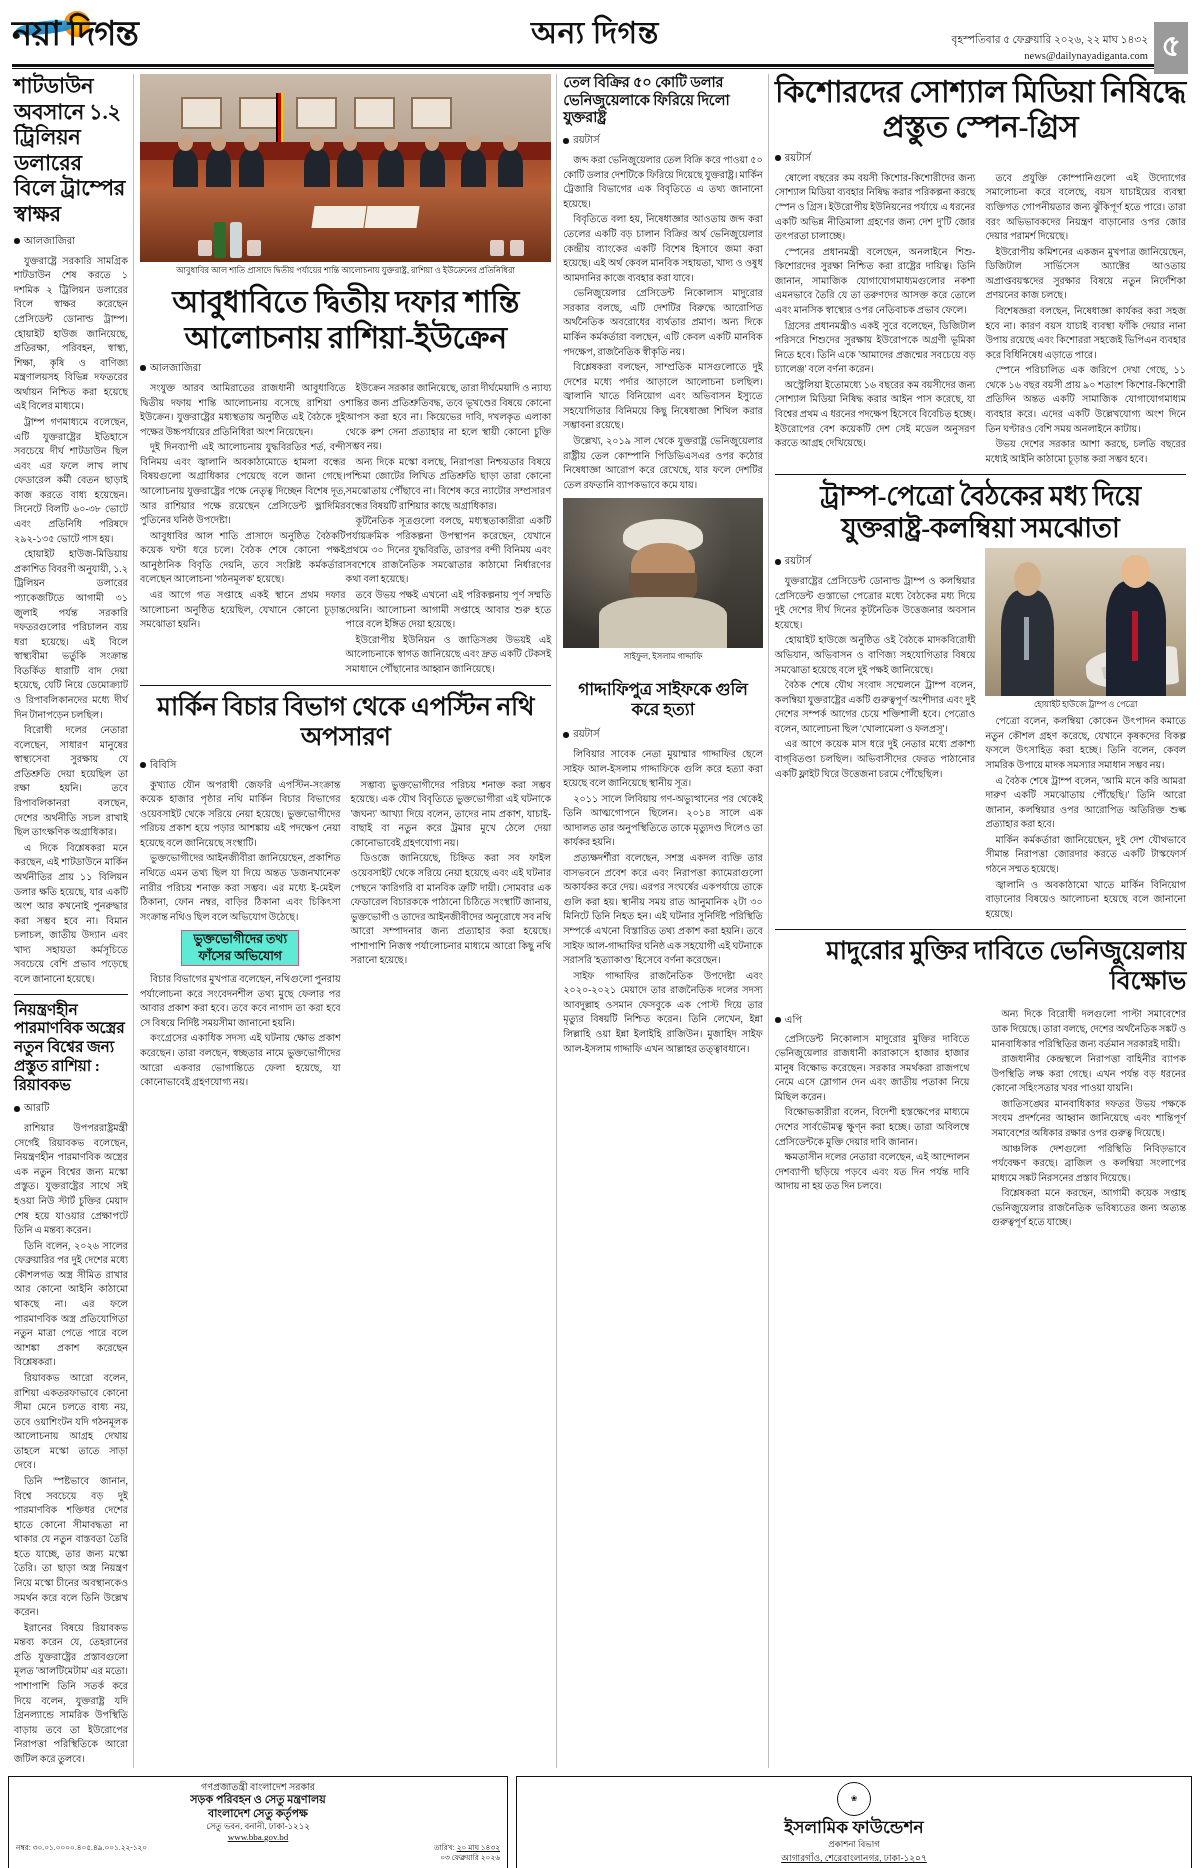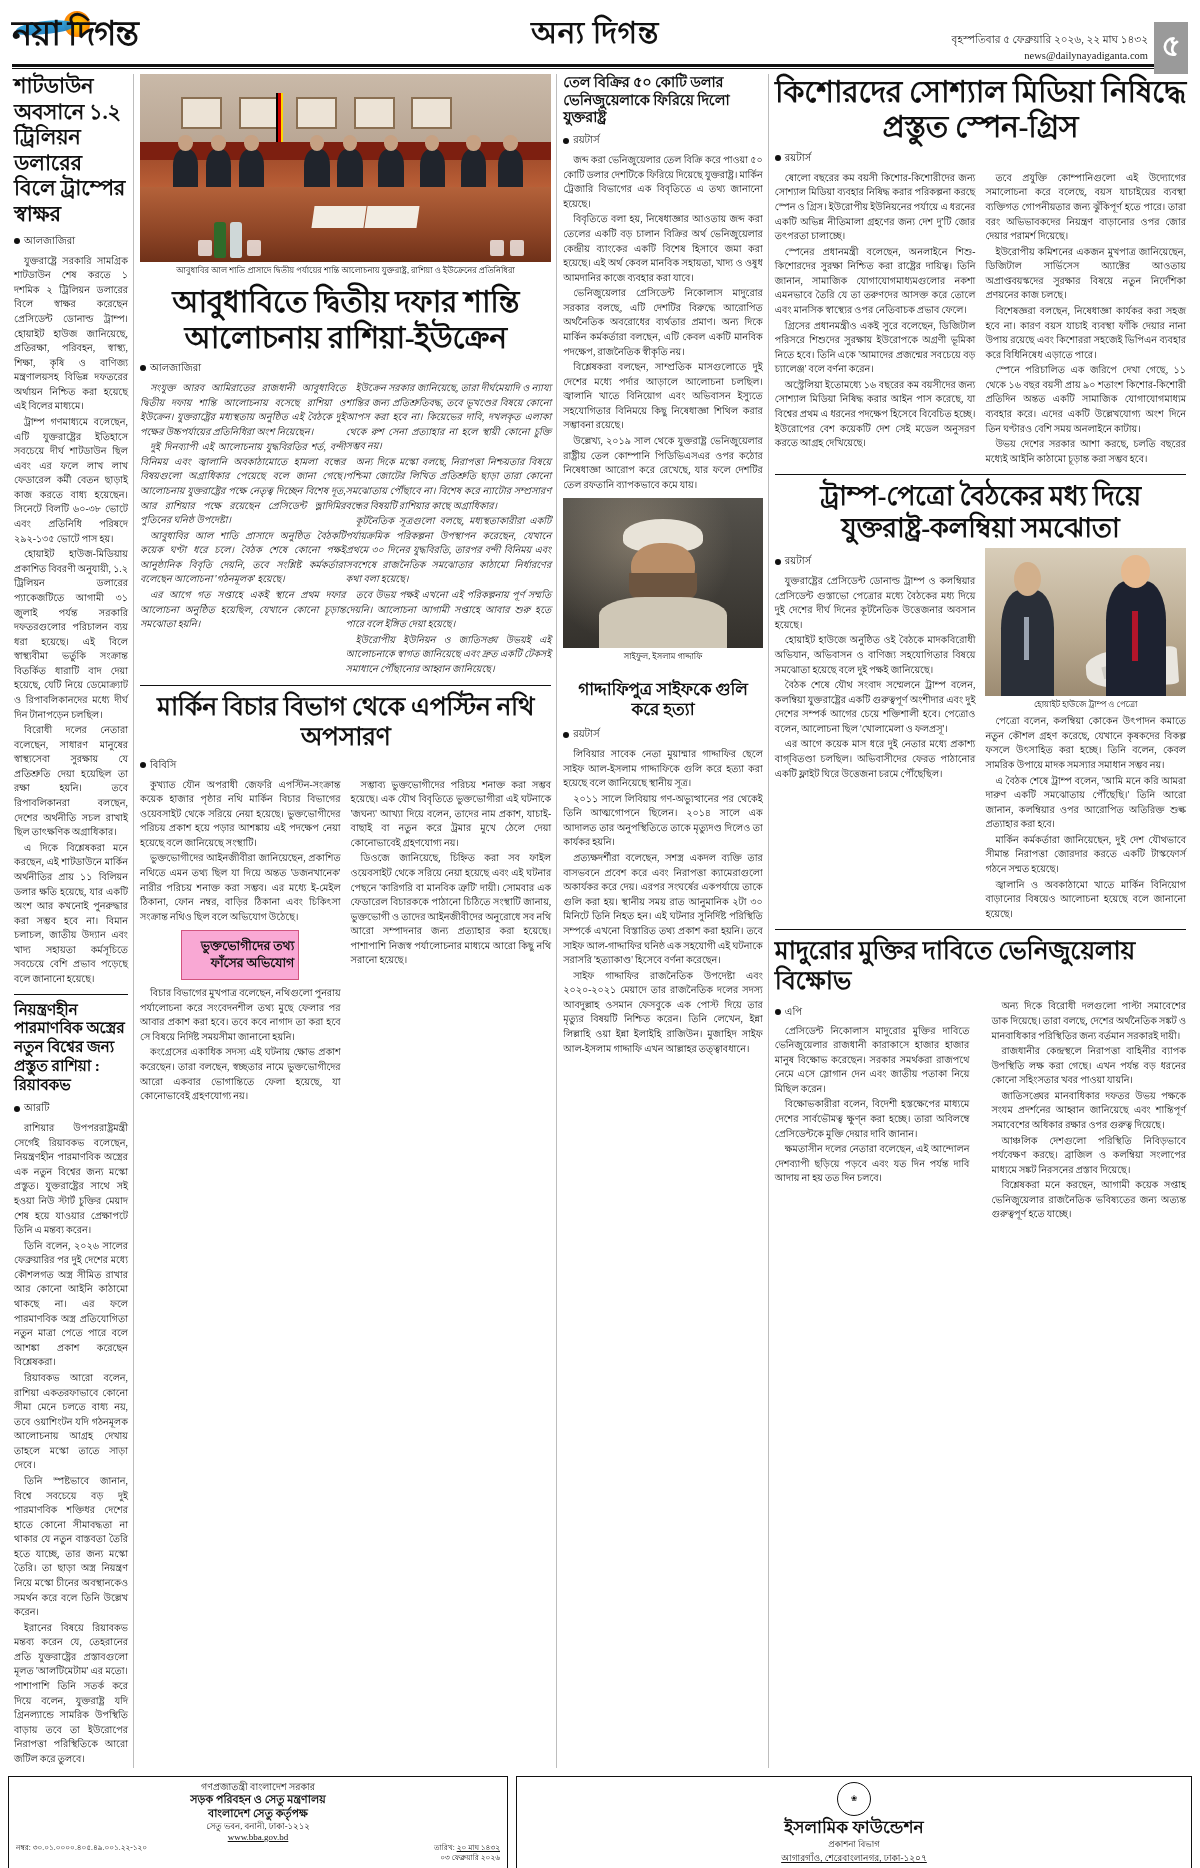--- a/index.html
+++ b/index.html
@@ -117,22 +117,22 @@
   .ph-meeting .pwing{position:absolute;right:16%;bottom:16%;width:26%;height:8%;background:#cfccc4;transform:rotate(-14deg);}
   .ph-meeting .m1{position:absolute;left:8%;bottom:0;width:26%;height:72%;background:#2a2f38;border-radius:36% 36% 0 0;}
   .ph-meeting .m1 .hd{position:absolute;top:-26%;left:24%;width:52%;height:32%;border-radius:50%;background:#d2b08c;}
   .ph-meeting .m2{position:absolute;right:10%;bottom:0;width:30%;height:78%;background:#1d2230;border-radius:34% 34% 0 0;}
   .ph-meeting .m2 .hd{position:absolute;top:-22%;left:26%;width:48%;height:28%;border-radius:50%;background:#e6b98f;}
   .ph-meeting .m2 .tie{position:absolute;top:26%;left:44%;width:10%;height:44%;background:#b3152a;}
   .ph-meeting .m1 .tie{position:absolute;top:26%;left:44%;width:9%;height:40%;background:#9aa3b0;}
 
   
   .pinkbox {
-    margin:6px auto; width:118px; background:#f9a8d4; border:1.5px solid #d2547f;
-    text-align:right; padding:7px 4px; font-size:12.5px; font-weight:bold; line-height:1.35;
+    margin:6px auto; width:118px; background:#5eead4; border:1.5px solid #d2547f;
+    text-align:center; padding:0 4px; font-size:12.5px; font-weight:bold; line-height:1.35;
   }
 
   
   .notices { display:flex; gap:8px; margin-top:8px; }
   .notice-left { width:500px; border:1.4px solid #111; padding:5px 7px; }
   .notice-right { flex:1; display:flex; flex-direction:column; gap:7px; }
   .nbox { border:1.4px solid #111; padding:5px 8px; }
 
   .gov-head { text-align:center; line-height:1.25; }
   .gov-head .l1{font-size:9.5px;}
@@ -264,21 +264,21 @@
         <div class="paper" style="left:42%;"></div>
         <div class="paper" style="left:55%;"></div>
       </div>
       <div class="caption bn">আবুধাবির আল শাতি প্রাসাদে দ্বিতীয় পর্যায়ের শান্তি আলোচনায় যুক্তরাষ্ট্র, রাশিয়া ও ইউক্রেনের প্রতিনিধিরা</div>
 
       <div class="hl-big bn" style="text-align:center;margin:8px 0 2px 0;">আবুধাবিতে দ্বিতীয় দফার শান্তি আলোচনায় রাশিয়া-ইউক্রেন</div>
       <div class="src">
         <span class="dot"></span>
         <span>আলজাজিরা</span>
       </div>
-      <div style="display:grid;grid-template-columns:1fr 1fr;gap:0;font-style:italic;">
+      <div style="display:grid;grid-template-columns:1fr 1fr;gap:0;">
         <div class="body-t bn">
           <p>সংযুক্ত আরব আমিরাতের রাজধানী আবুধাবিতে দ্বিতীয় দফায় শান্তি আলোচনায় বসেছে রাশিয়া ও ইউক্রেন। যুক্তরাষ্ট্রের মধ্যস্থতায় অনুষ্ঠিত এই বৈঠকে দুই পক্ষের উচ্চপর্যায়ের প্রতিনিধিরা অংশ নিয়েছেন।</p>
           <p>দুই দিনব্যাপী এই আলোচনায় যুদ্ধবিরতির শর্ত, বন্দী বিনিময় এবং জ্বালানি অবকাঠামোতে হামলা বন্ধের বিষয়গুলো অগ্রাধিকার পেয়েছে বলে জানা গেছে। আলোচনায় যুক্তরাষ্ট্রের পক্ষে নেতৃত্ব দিচ্ছেন বিশেষ দূত, আর রাশিয়ার পক্ষে রয়েছেন প্রেসিডেন্ট ভ্লাদিমির পুতিনের ঘনিষ্ঠ উপদেষ্টা।</p>
           <p>আবুধাবির আল শাতি প্রাসাদে অনুষ্ঠিত বৈঠকটি কয়েক ঘণ্টা ধরে চলে। বৈঠক শেষে কোনো পক্ষই আনুষ্ঠানিক বিবৃতি দেয়নি, তবে সংশ্লিষ্ট কর্মকর্তারা বলেছেন আলোচনা 'গঠনমূলক' হয়েছে।</p>
           <p>এর আগে গত সপ্তাহে একই স্থানে প্রথম দফার আলোচনা অনুষ্ঠিত হয়েছিল, যেখানে কোনো চূড়ান্ত সমঝোতা হয়নি।</p>
         </div>
         <div class="body-t bn">
           <p>ইউক্রেন সরকার জানিয়েছে, তারা দীর্ঘমেয়াদি ও ন্যায্য শান্তির জন্য প্রতিশ্রুতিবদ্ধ, তবে ভূখণ্ডের বিষয়ে কোনো আপস করা হবে না। কিয়েভের দাবি, দখলকৃত এলাকা থেকে রুশ সেনা প্রত্যাহার না হলে স্থায়ী কোনো চুক্তি সম্ভব নয়।</p>
           <p>অন্য দিকে মস্কো বলছে, নিরাপত্তা নিশ্চয়তার বিষয়ে পশ্চিমা জোটের লিখিত প্রতিশ্রুতি ছাড়া তারা কোনো সমঝোতায় পৌঁছাবে না। বিশেষ করে ন্যাটোর সম্প্রসারণ বন্ধের বিষয়টি রাশিয়ার কাছে অগ্রাধিকার।</p>
           <p>কূটনৈতিক সূত্রগুলো বলছে, মধ্যস্থতাকারীরা একটি পর্যায়ক্রমিক পরিকল্পনা উপস্থাপন করেছেন, যেখানে প্রথমে ৩০ দিনের যুদ্ধবিরতি, তারপর বন্দী বিনিময় এবং সবশেষে রাজনৈতিক সমঝোতার কাঠামো নির্ধারণের কথা বলা হয়েছে।</p>
@@ -407,21 +407,21 @@
             <p>পেত্রো বলেন, কলম্বিয়া কোকেন উৎপাদন কমাতে নতুন কৌশল গ্রহণ করেছে, যেখানে কৃষকদের বিকল্প ফসলে উৎসাহিত করা হচ্ছে। তিনি বলেন, কেবল সামরিক উপায়ে মাদক সমস্যার সমাধান সম্ভব নয়।</p>
             <p>এ বৈঠক শেষে ট্রাম্প বলেন, 'আমি মনে করি আমরা দারুণ একটি সমঝোতায় পৌঁছেছি।' তিনি আরো জানান, কলম্বিয়ার ওপর আরোপিত অতিরিক্ত শুল্ক প্রত্যাহার করা হবে।</p>
             <p>মার্কিন কর্মকর্তারা জানিয়েছেন, দুই দেশ যৌথভাবে সীমান্ত নিরাপত্তা জোরদার করতে একটি টাস্কফোর্স গঠনে সম্মত হয়েছে।</p>
             <p>জ্বালানি ও অবকাঠামো খাতে মার্কিন বিনিয়োগ বাড়ানোর বিষয়েও আলোচনা হয়েছে বলে জানানো হয়েছে।</p>
           </div>
         </div>
       </div>
 
       <div class="sep"></div>
 
-      <div class="hl-mid bn" style="text-align:left;margin-bottom:3px;">মাদুরোর মুক্তির দাবিতে ভেনিজুয়েলায় বিক্ষোভ</div>
+      <div class="hl-mid bn" style="text-align:right;margin-bottom:11px;">মাদুরোর মুক্তির দাবিতে ভেনিজুয়েলায় বিক্ষোভ</div>
       <div style="display:grid;grid-template-columns:1fr 1fr;gap:22px;">
         <div class="body-t bn">
           <div class="src">
             <span class="dot"></span>
             <span>এপি</span>
           </div>
           <p>প্রেসিডেন্ট নিকোলাস মাদুরোর মুক্তির দাবিতে ভেনিজুয়েলার রাজধানী কারাকাসে হাজার হাজার মানুষ বিক্ষোভ করেছেন। সরকার সমর্থকরা রাজপথে নেমে এসে স্লোগান দেন এবং জাতীয় পতাকা নিয়ে মিছিল করেন।</p>
           <p>বিক্ষোভকারীরা বলেন, বিদেশী হস্তক্ষেপের মাধ্যমে দেশের সার্বভৌমত্ব ক্ষুণ্ন করা হচ্ছে। তারা অবিলম্বে প্রেসিডেন্টকে মুক্তি দেয়ার দাবি জানান।</p>
           <p>ক্ষমতাসীন দলের নেতারা বলেছেন, এই আন্দোলন দেশব্যাপী ছড়িয়ে পড়বে এবং যত দিন পর্যন্ত দাবি আদায় না হয় তত দিন চলবে।</p>
         </div>

